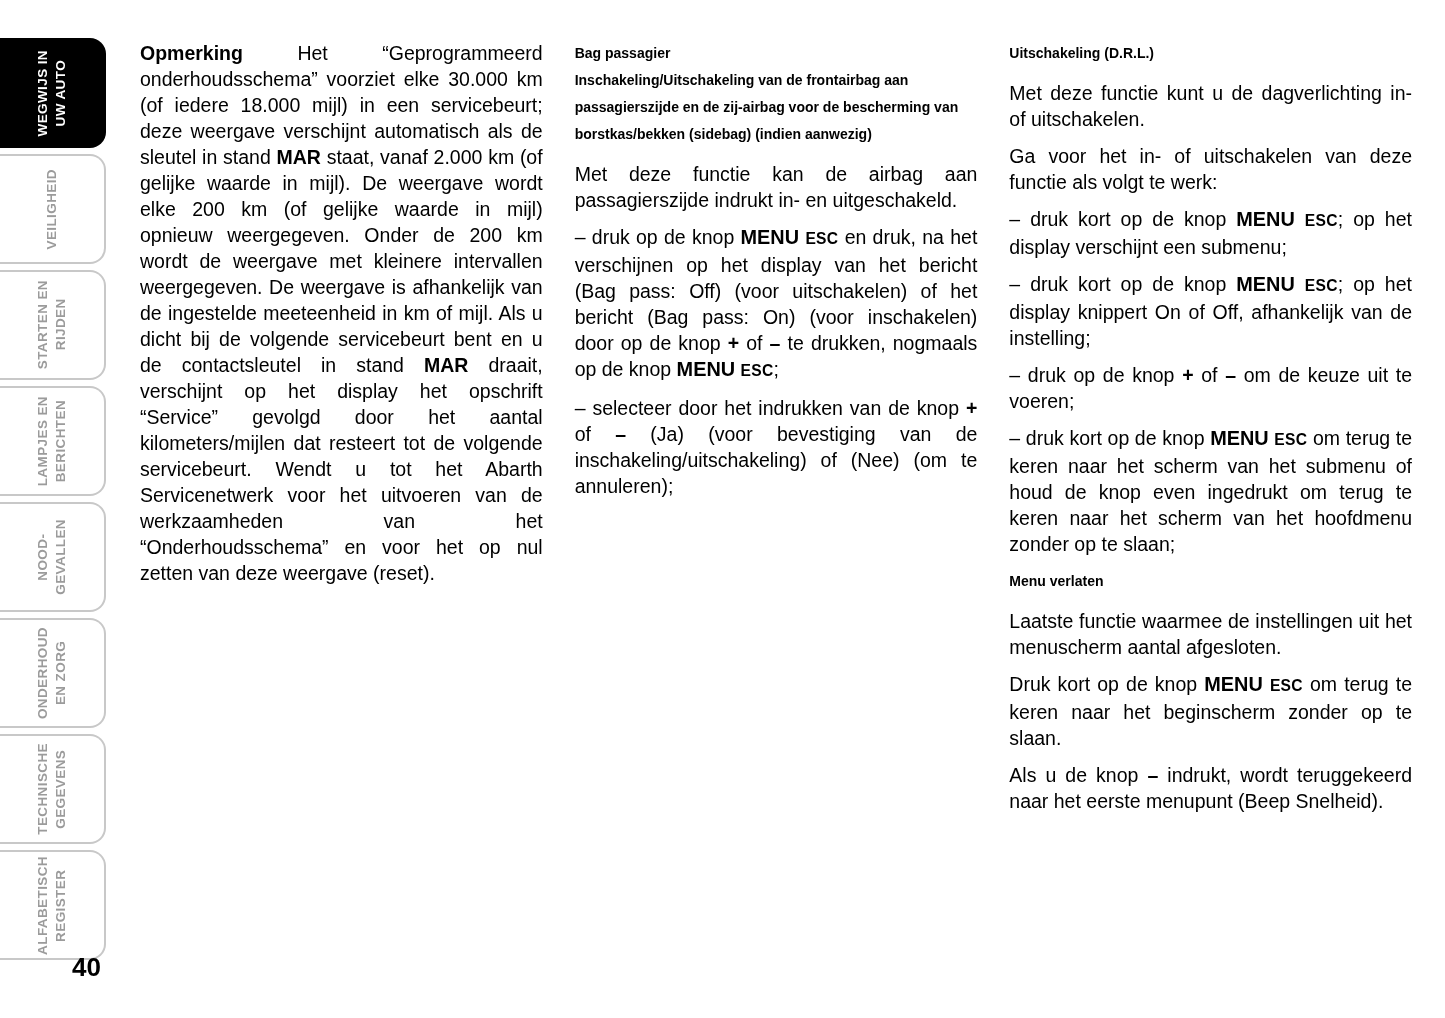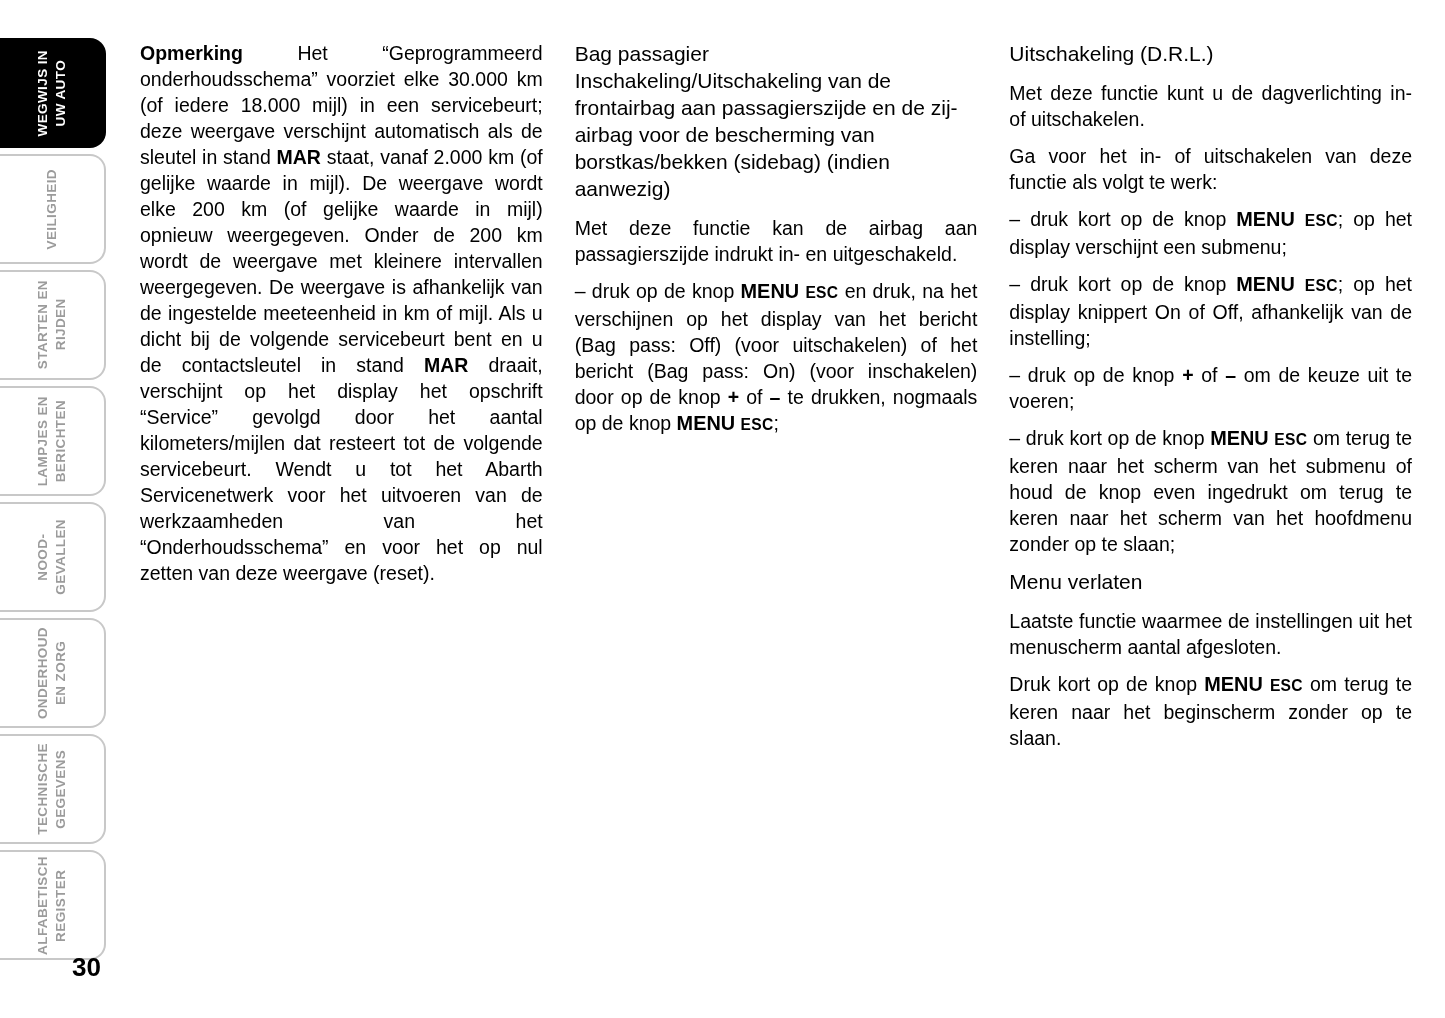--- a/index.html
+++ b/index.html
@@ -40,32 +40,32 @@
 
   
   .page-number {
     position:absolute; left:72px; top:952px;
     font-size:26px; font-weight:bold;
   }
 
   
   .content {
     position:absolute; left:140px; top:40px; width:1272px;
-    display:flex; gap:32px;
+    display:flex; gap:32px;justify-content:flex-end;
   }
   .col { flex:1; min-width:0; }
 
   .para {
     font-size:19.5px; line-height:26px;
     text-align:justify;
     margin:0 0 11px 0;
   }
   .heading {
-    font-size:21px; line-height:27px;
-    font-weight:normal;
+    font-size:14px; line-height:27px;
+    font-weight:bold;
     margin:0 0 13px 0;
   }
   .heading.spaced { margin-top:8px; }
 
   .b    { font-weight:bold; }
   .menu { font-weight:bold; font-size:1.02em; }
   .esc  { font-weight:bold; font-size:0.8em; letter-spacing:0.3px; }
 </style>
 </head>
 <body>
@@ -99,38 +99,40 @@
       <div class="tab">
         <span class="tab-label">TECHNISCHE
 GEGEVENS</span>
       </div>
       <div class="tab">
         <span class="tab-label">ALFABETISCH
 REGISTER</span>
       </div>
     </nav>
 
-  <div class="page-number">30</div>
+  <div class="page-number">40</div>
 
   <main class="content">
     <section class="col">
         <p class="para"><span class="b">Opmerking </span>Het “Geprogrammeerd onderhoudsschema” voorziet elke 30.000 km (of iedere 18.000 mijl) in een servicebeurt; deze weergave verschijnt automatisch als de sleutel in stand <span class="b">MAR</span> staat, vanaf 2.000 km (of gelijke waarde in mijl). De weergave wordt elke 200 km (of gelijke waarde in mijl) opnieuw weergegeven. Onder de 200 km wordt de weergave met kleinere intervallen weergegeven. De weergave is afhankelijk van de ingestelde meeteenheid in km of mijl. Als u dicht bij de volgende servicebeurt bent en u de contactsleutel in stand <span class="b">MAR</span> draait, verschijnt op het display het opschrift “Service” gevolgd door het aantal kilometers/mijlen dat resteert tot de volgende servicebeurt. Wendt u tot het Abarth Servicenetwerk voor het uitvoeren van de werkzaamheden van het “Onderhoudsschema” en voor het op nul zetten van deze weergave (reset).</p>
       </section>
     <section class="col">
         <h2 class="heading">Bag passagier<br>Inschakeling/Uitschakeling van de frontairbag aan passagierszijde en de zij-airbag voor de bescherming van borstkas/bekken (sidebag) (indien aanwezig)</h2>
         <p class="para">Met deze functie kan de airbag aan passagierszijde indrukt in- en uitgeschakeld.</p>
         <p class="para">– druk op de knop <span class="menu">MENU</span> <span class="esc">ESC</span> en druk, na het verschijnen op het display van het bericht (Bag pass: Off) (voor uitschakelen) of het bericht (Bag pass: On) (voor inschakelen) door op de knop <span class="b">+</span> of <span class="b">–</span> te drukken, nogmaals op de knop <span class="menu">MENU</span> <span class="esc">ESC</span>;</p>
+        <p class="para">– selecteer door het indrukken van de knop <span class="b">+</span> of <span class="b">–</span> (Ja) (voor bevestiging van de inschakeling/uitschakeling) of (Nee) (om te annuleren);</p>
       </section>
     <section class="col">
         <h2 class="heading">Uitschakeling (D.R.L.)</h2>
         <p class="para">Met deze functie kunt u de dagverlichting in- of uitschakelen.</p>
         <p class="para">Ga voor het in- of uitschakelen van deze functie als volgt te werk:</p>
         <p class="para">– druk kort op de knop <span class="menu">MENU</span> <span class="esc">ESC</span>; op het display verschijnt een submenu;</p>
         <p class="para">– druk kort op de knop <span class="menu">MENU</span> <span class="esc">ESC</span>; op het display knippert On of Off, afhankelijk van de instelling;</p>
         <p class="para">– druk op de knop <span class="b">+</span> of <span class="b">–</span> om de keuze uit te voeren;</p>
         <p class="para">– druk kort op de knop <span class="menu">MENU</span> <span class="esc">ESC</span> om terug te keren naar het scherm van het submenu of houd de knop even ingedrukt om terug te keren naar het scherm van het hoofdmenu zonder op te slaan;</p>
         <h2 class="heading spaced">Menu verlaten</h2>
         <p class="para">Laatste functie waarmee de instellingen uit het menuscherm aantal afgesloten.</p>
         <p class="para">Druk kort op de knop <span class="menu">MENU</span> <span class="esc">ESC</span> om terug te keren naar het beginscherm zonder op te slaan.</p>
+        <p class="para">Als u de knop <span class="b">–</span> indrukt, wordt teruggekeerd naar het eerste menupunt (Beep Snelheid).</p>
       </section>
   </main>
 
 </div>
 
 </body></html>

